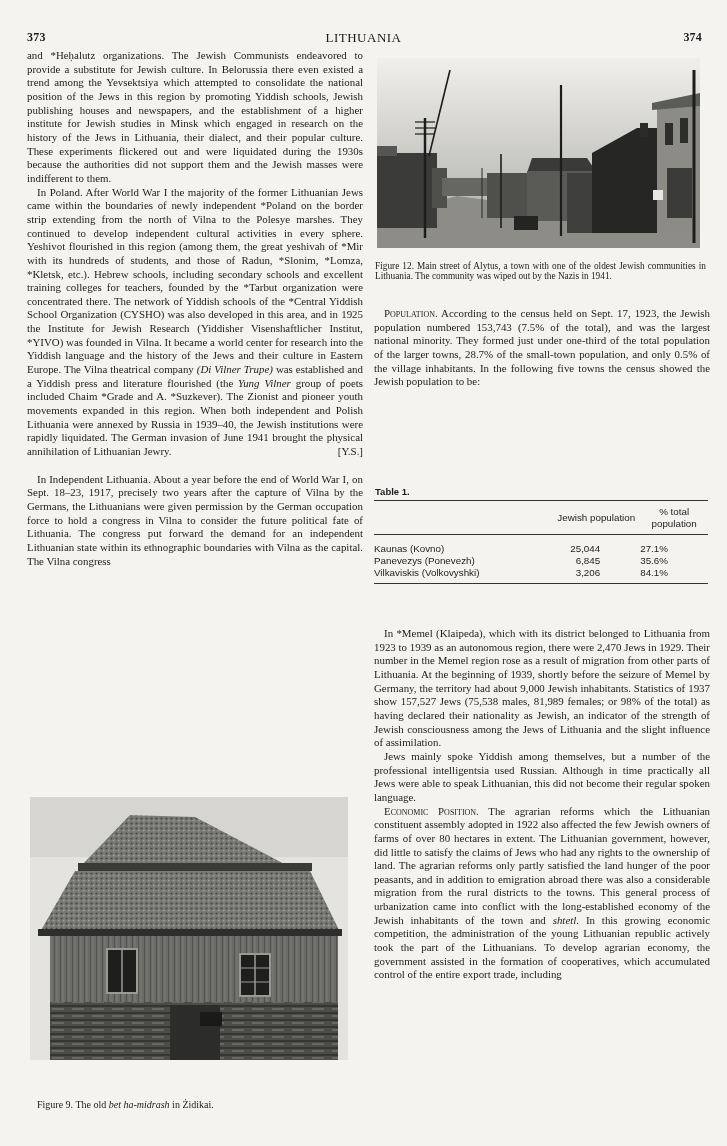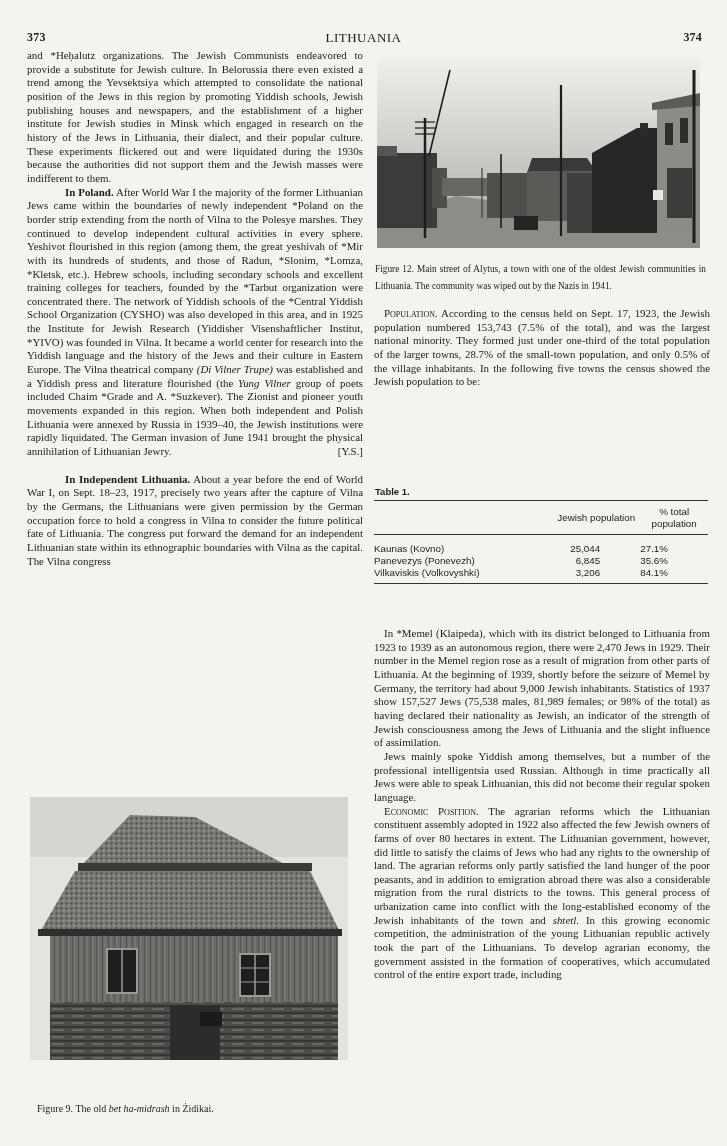--- a/index.html
+++ b/index.html
@@ -11,31 +11,31 @@
     position:relative;
   }
   .hdr { position:absolute; top:30px; font-size:12px; font-weight:bold; letter-spacing:0.2px; }
   .hdr.left { left:27px; }
   .hdr.right { right:25px; }
   .hdr.center { left:0; right:0; text-align:center; font-weight:normal; font-size:13px; letter-spacing:0.5px; }
 
   .col { position:absolute; width:336px; font-size:10.9px; line-height:13.65px; text-align:justify; }
   .col p { margin:0; text-indent:10px; }
   .col p.noindent { text-indent:0; }
-  .col b { font-weight:bold;margin-left:28px; }
+  .col b { font-weight:normal; }
   .sc { font-variant:small-caps; }
   .gap { height:14px; }
 
   .left-col { left:27px; top:49px; }
   .right-col { left:374px; }
 
   .photo { position:absolute; overflow:hidden; }
   .photo svg { display:block; width:100%; height:100%; }
 
-  .caption { position:absolute; font-size:9.3px; line-height:17px; text-align:justify; }
+  .caption { position:absolute; font-size:9.3px; line-height:10px; text-align:justify; }
 
   .table-title { position:absolute; left:375px; top:486px; font-family:"Liberation Sans", sans-serif; font-weight:bold; font-size:9.5px; }
   table.pop {
     position:absolute; left:374px; top:500px; width:334px;
     border-collapse:collapse; font-family:"Liberation Sans", sans-serif; font-size:9.8px;
   }
   table.pop thead tr { border-top:1.2px solid #333; border-bottom:1.2px solid #333; }
   table.pop thead th { font-weight:normal; padding:5px 0 4px; line-height:12px; text-align:center; }
   table.pop tbody td { padding:0; line-height:11.8px;margin-left:23px; }
   table.pop tbody tr:first-child td { padding-top:8px; }

